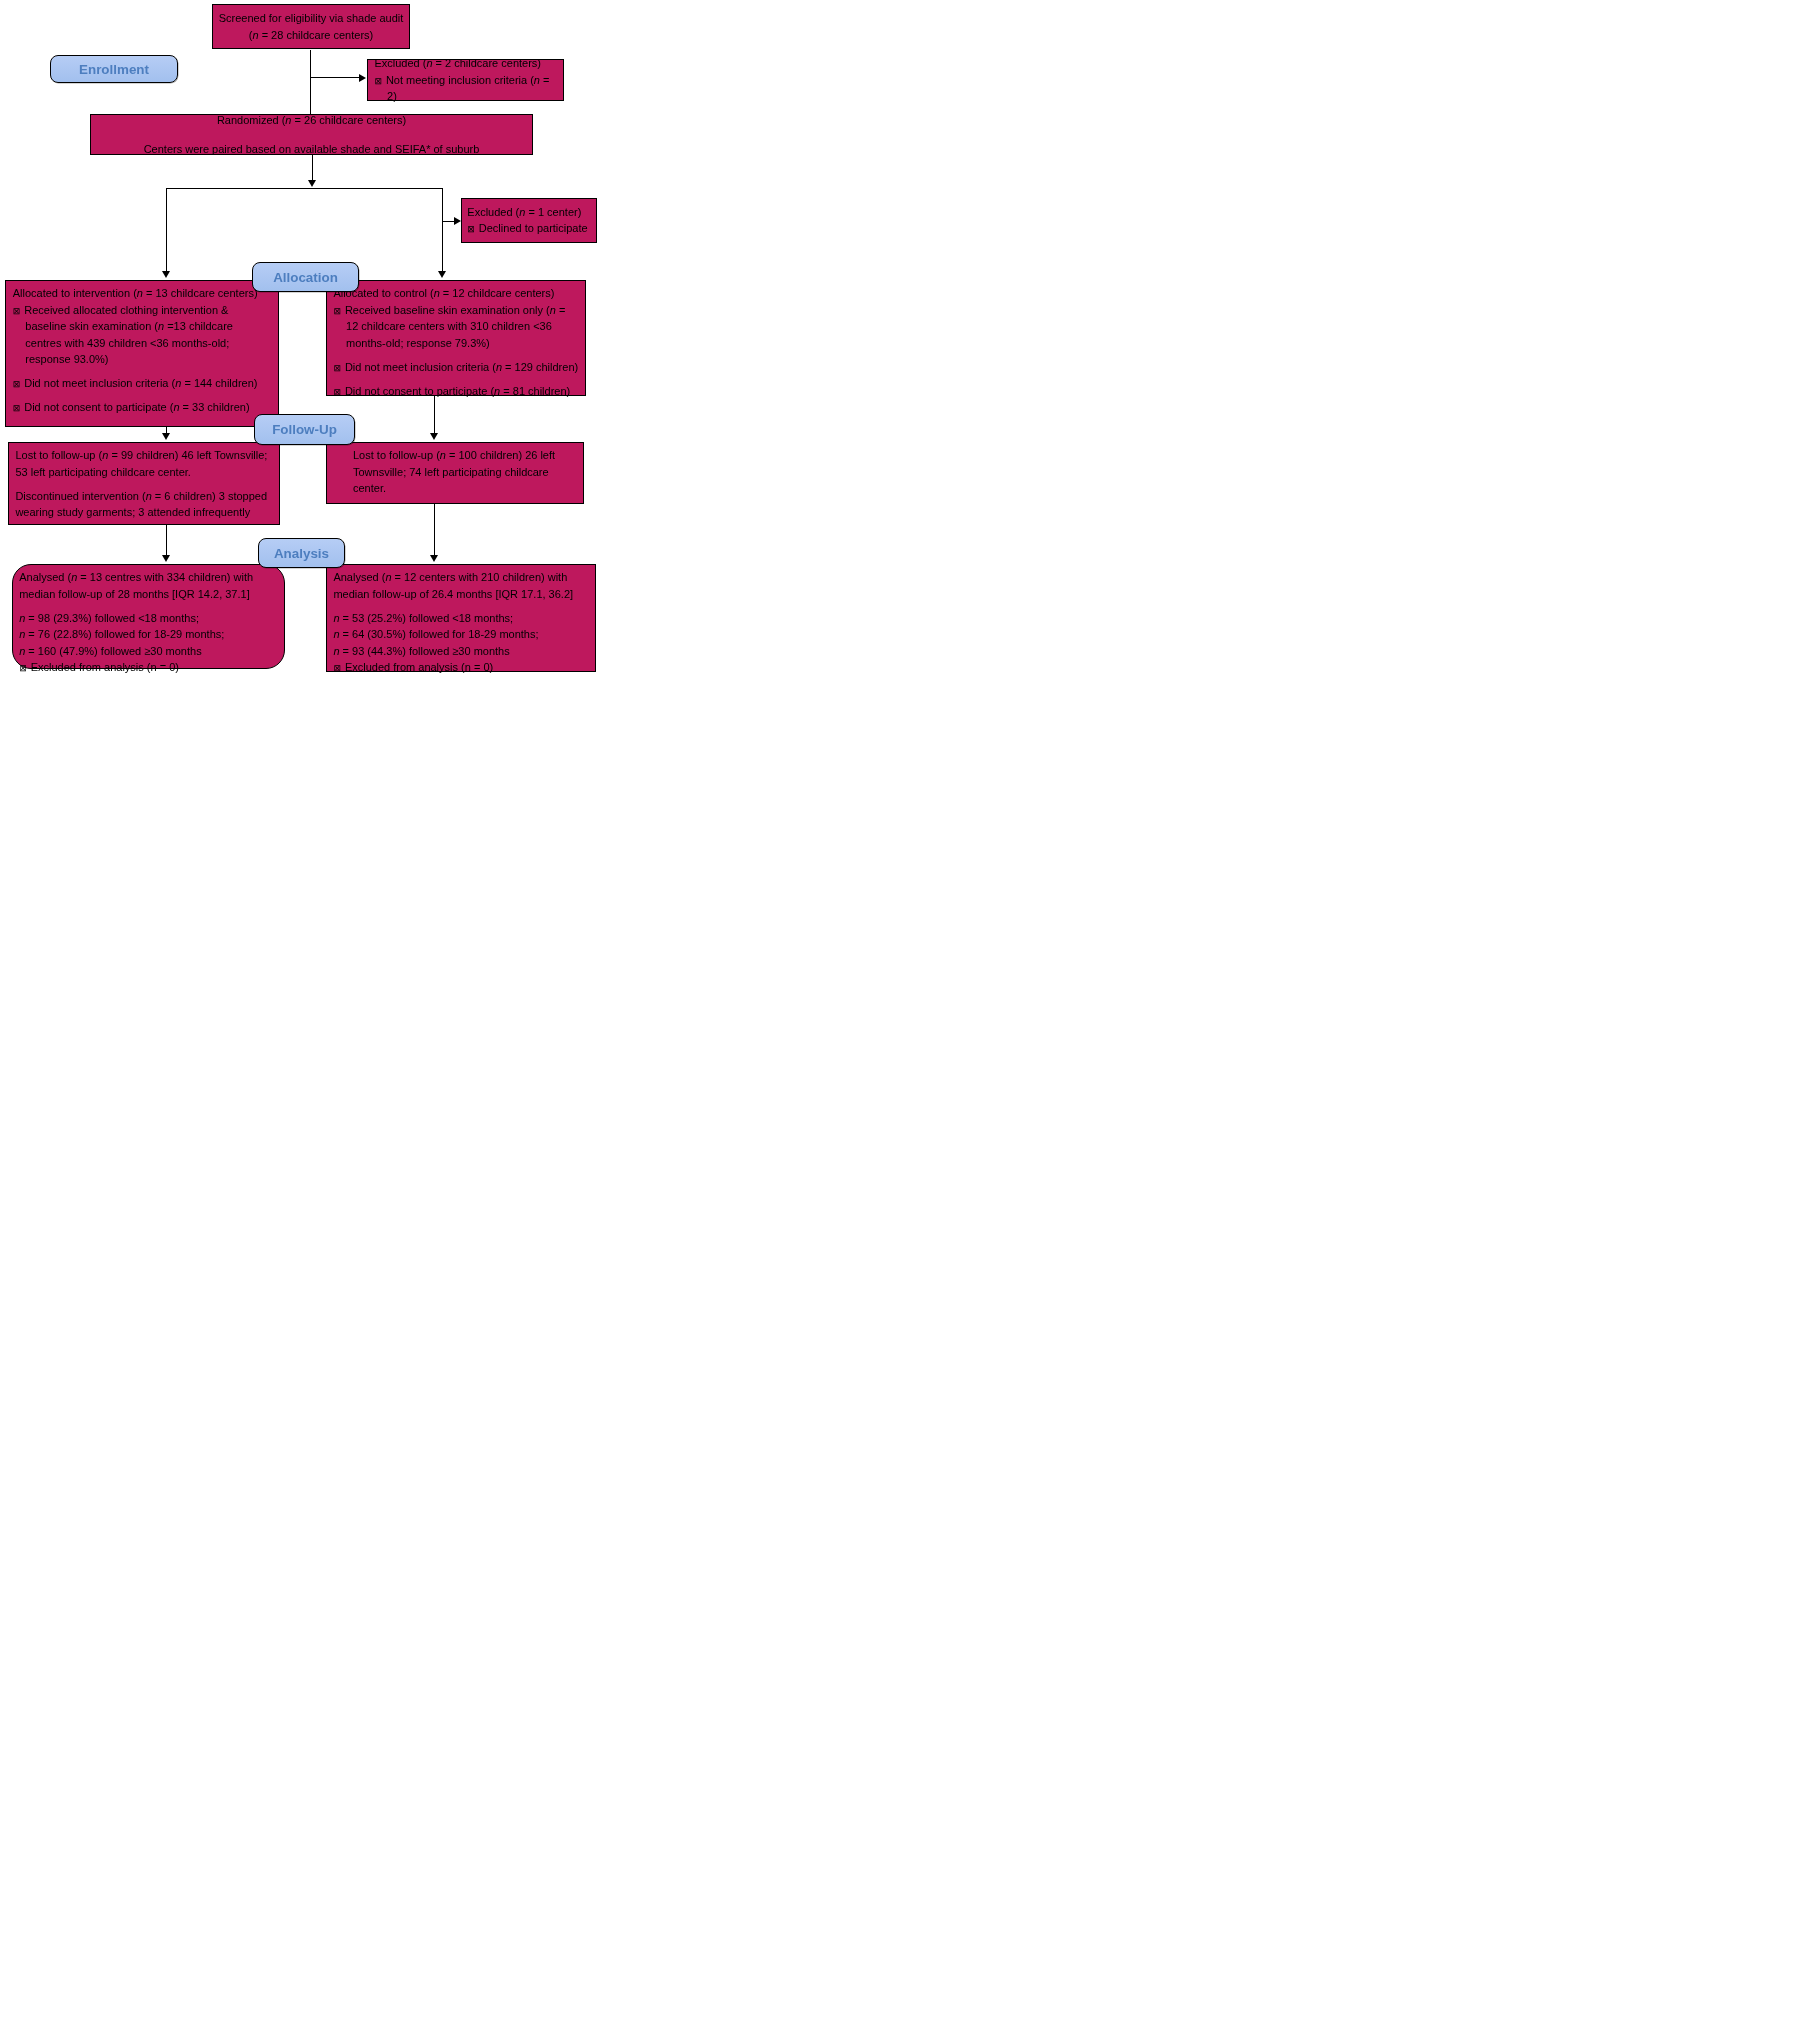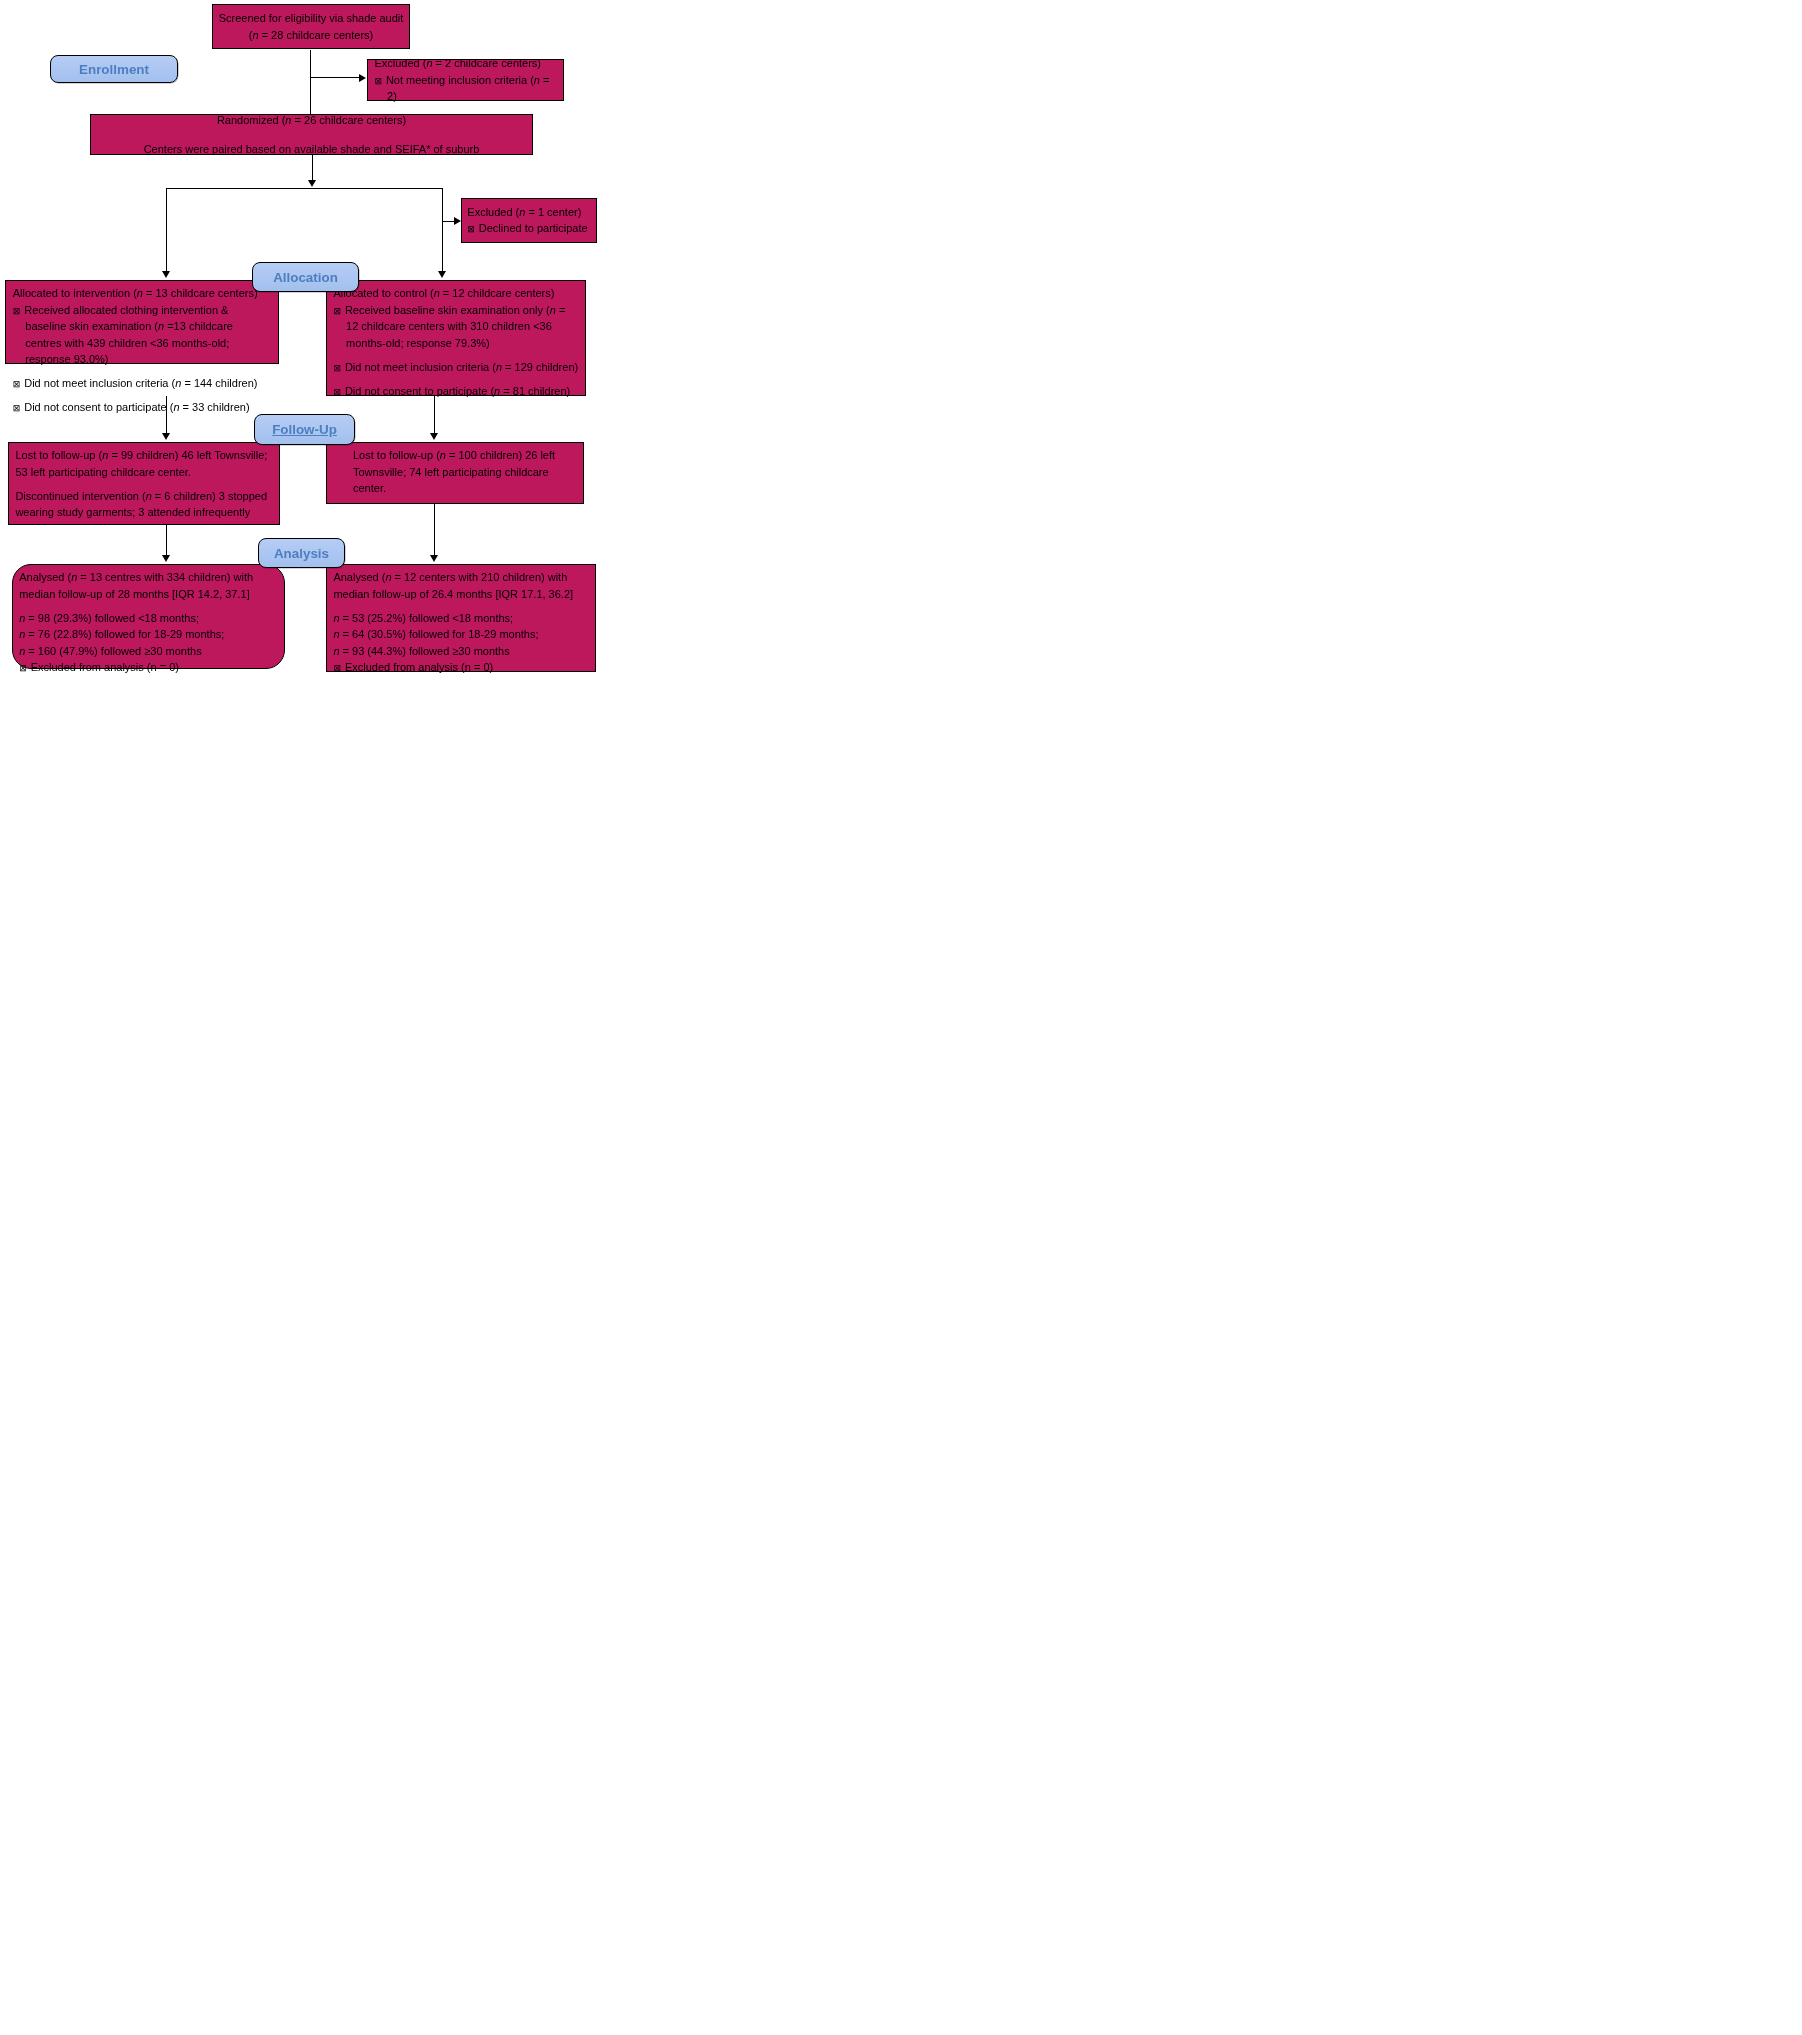--- a/index.html
+++ b/index.html
@@ -99,21 +99,21 @@
   <div class="box vcenter hcenter" style="left:90px;top:114px;width:443px;height:41px;padding:2.1px 5.3px;gap:12px;">
       <div class="line"><span>Randomized (</span><span class="it">n</span><span> = 26 childcare centers)</span></div>
       <div class="line"><span>Centers were paired based on available shade and SEIFA* of suburb</span></div>
     </div>
 
   <div class="box vcenter" style="left:461px;top:198px;width:136px;height:45px;padding:4.3px 5.3px;">
       <div class="line"><span>Excluded (</span><span class="it">n</span><span> = 1 center)</span></div>
       <div class="line bullet"><span class="glyph">⊠ </span><span>Declined to participate</span></div>
     </div>
 
-  <div class="box pad" style="left:5.3px;top:280px;width:274px;height:84px;">
+  <div class="box pad" style="left:5.3px;top:280px;width:274px;height:147px;">
       <div class="line"><span>Allocated to intervention (</span><span class="it">n</span><span> = 13 childcare centers)</span></div>
       <div class="line bullet"><span class="glyph">⊠ </span><span>Received allocated clothing intervention &amp; baseline skin examination (</span><span class="it">n</span><span> =13 childcare centres with 439 children &lt;36 months-old; response 93.0%)</span></div>
       <div class="spacer"></div>
       <div class="line bullet"><span class="glyph">⊠ </span><span>Did not meet inclusion criteria (</span><span class="it">n</span><span> = 144 children)</span></div>
       <div class="spacer"></div>
       <div class="line bullet"><span class="glyph">⊠ </span><span>Did not consent to participate (</span><span class="it">n</span><span> = 33 children)</span></div>
     </div>
 
   <div class="box pad" style="left:326px;top:280px;width:260px;height:116px;">
       <div class="line"><span>Allocated to control (</span><span class="it">n</span><span> = 12 childcare centers)</span></div>
@@ -149,18 +149,18 @@
       <div class="line"><span class="it">n</span><span> = 53 (25.2%) followed &lt;18 months;</span></div>
       <div class="line"><span class="it">n</span><span> = 64 (30.5%) followed for 18-29 months;</span></div>
       <div class="line"><span class="it">n</span><span> = 93 (44.3%) followed ≥30 months</span></div>
       <div class="line bullet"><span class="glyph">⊠ </span><span>Excluded from analysis (n = 0)</span></div>
     </div>
 
   <div class="stage" style="left:50px;top:55px;width:128px;height:28px;">Enrollment</div>
 
   <div class="stage" style="left:252px;top:262px;width:107px;height:30px;">Allocation</div>
 
-  <div class="stage" style="left:254px;top:414px;width:101px;height:31px;text-decoration:underline;">Follow-Up</div>
+  <div class="stage" style="left:254px;top:414px;width:101px;height:31px;">Follow-Up</div>
 
   <div class="stage" style="left:258px;top:538px;width:87px;height:30px;">Analysis</div>
 
 </div>
 
 
 </body></html>

